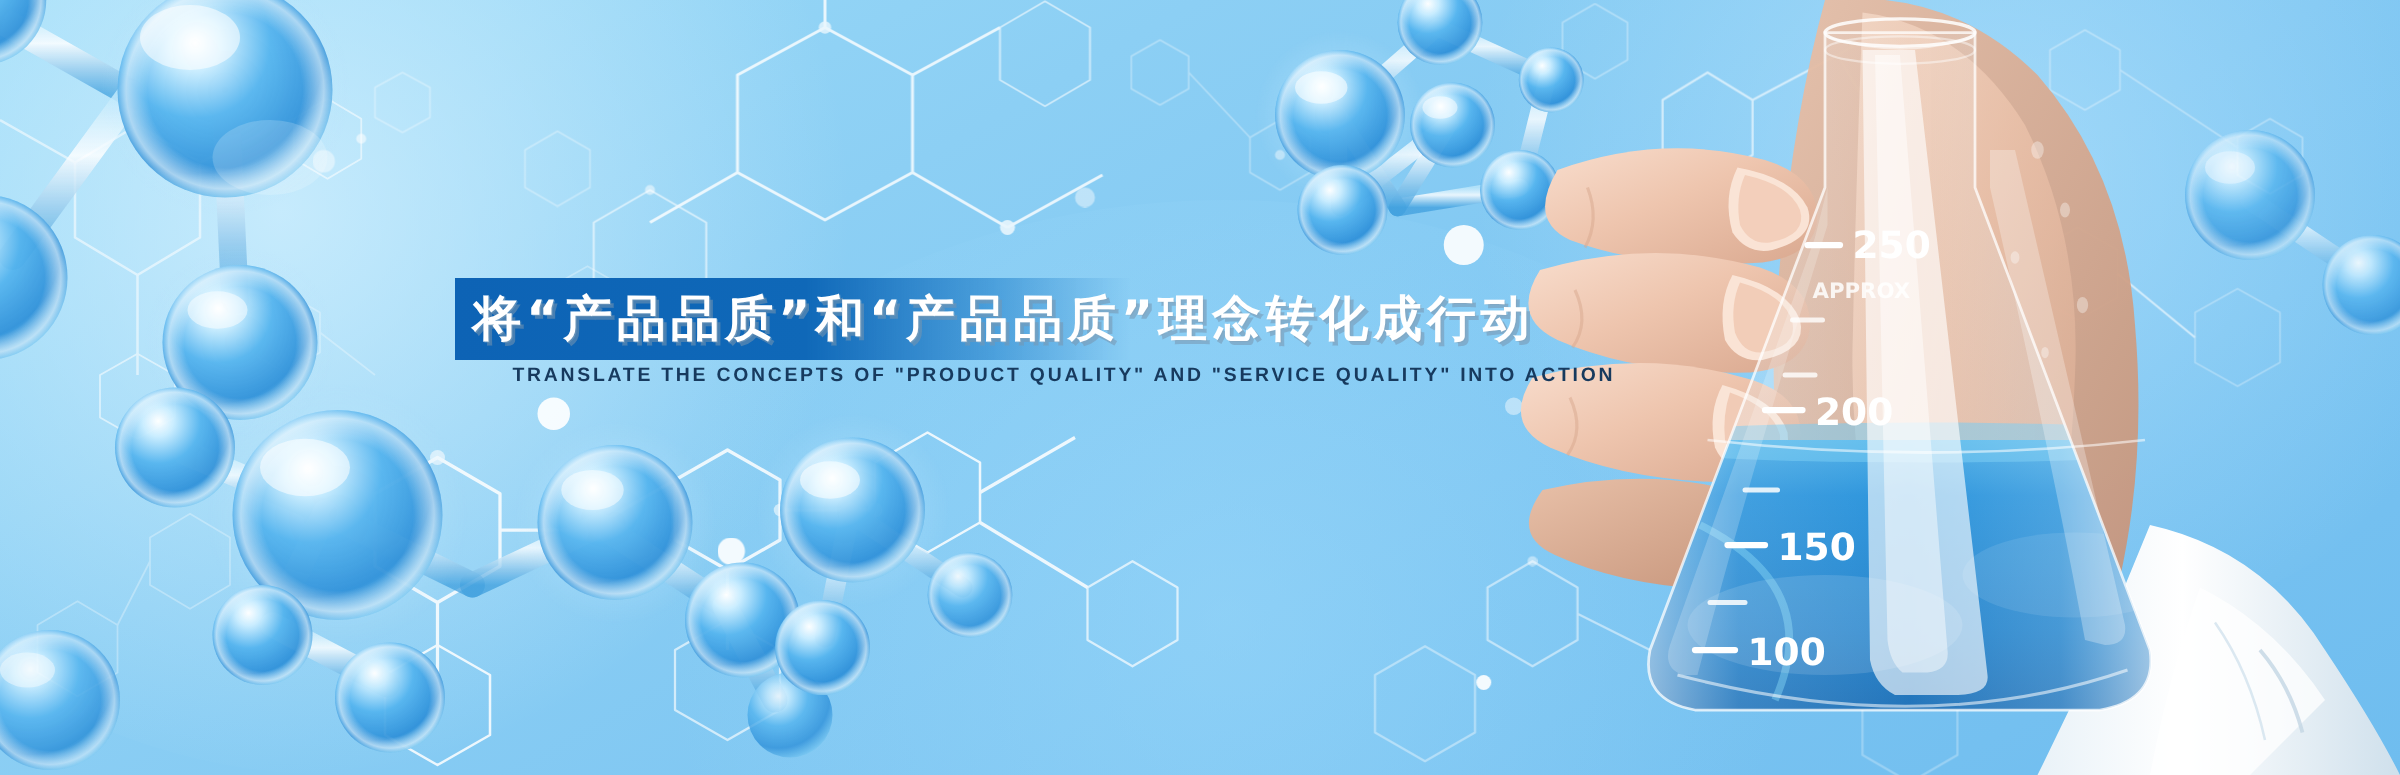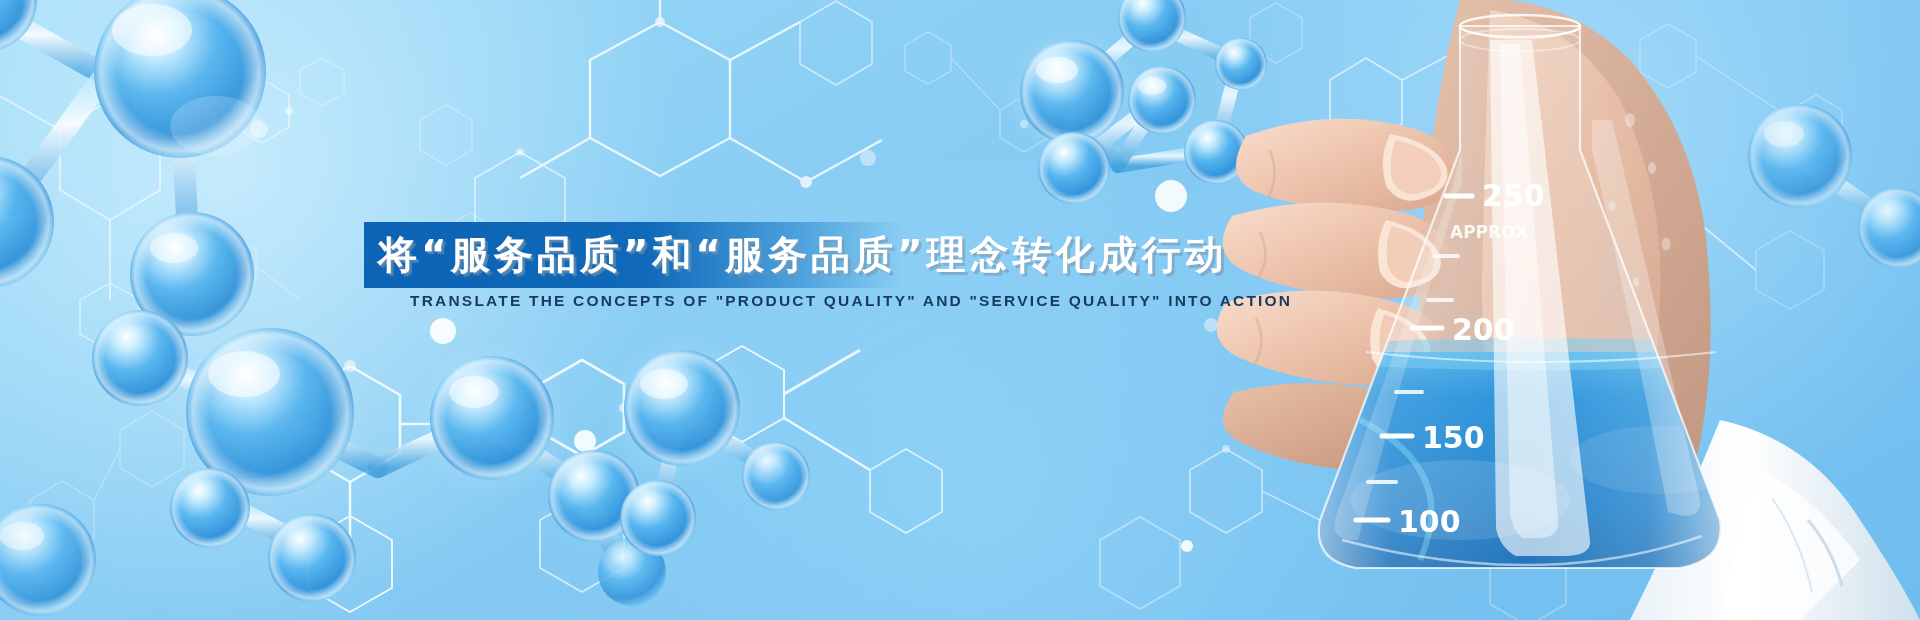--- a/index.html
+++ b/index.html
@@ -434,17 +434,17 @@
           <ellipse cx="476" cy="282" rx="3" ry="4.5"></ellipse>
         </g>
 
         <path d="M182 540 Q380 592 542 536" stroke="#ffffff" stroke-width="2.4" fill="none" opacity=".55"></path>
       </g>
     </svg>
   </div>
 
   <div class="headline-band"></div>
 
-  <div class="headline">将“服务品质”和“服务品质”理念转化成行动</div>
+  <div class="headline">将“产品品质”和“产品品质”理念转化成行动</div>
 
   <div class="subtitle">TRANSLATE THE CONCEPTS OF "PRODUCT QUALITY" AND "SERVICE QUALITY" INTO ACTION</div>
 
 </div>
 
 </body></html>

